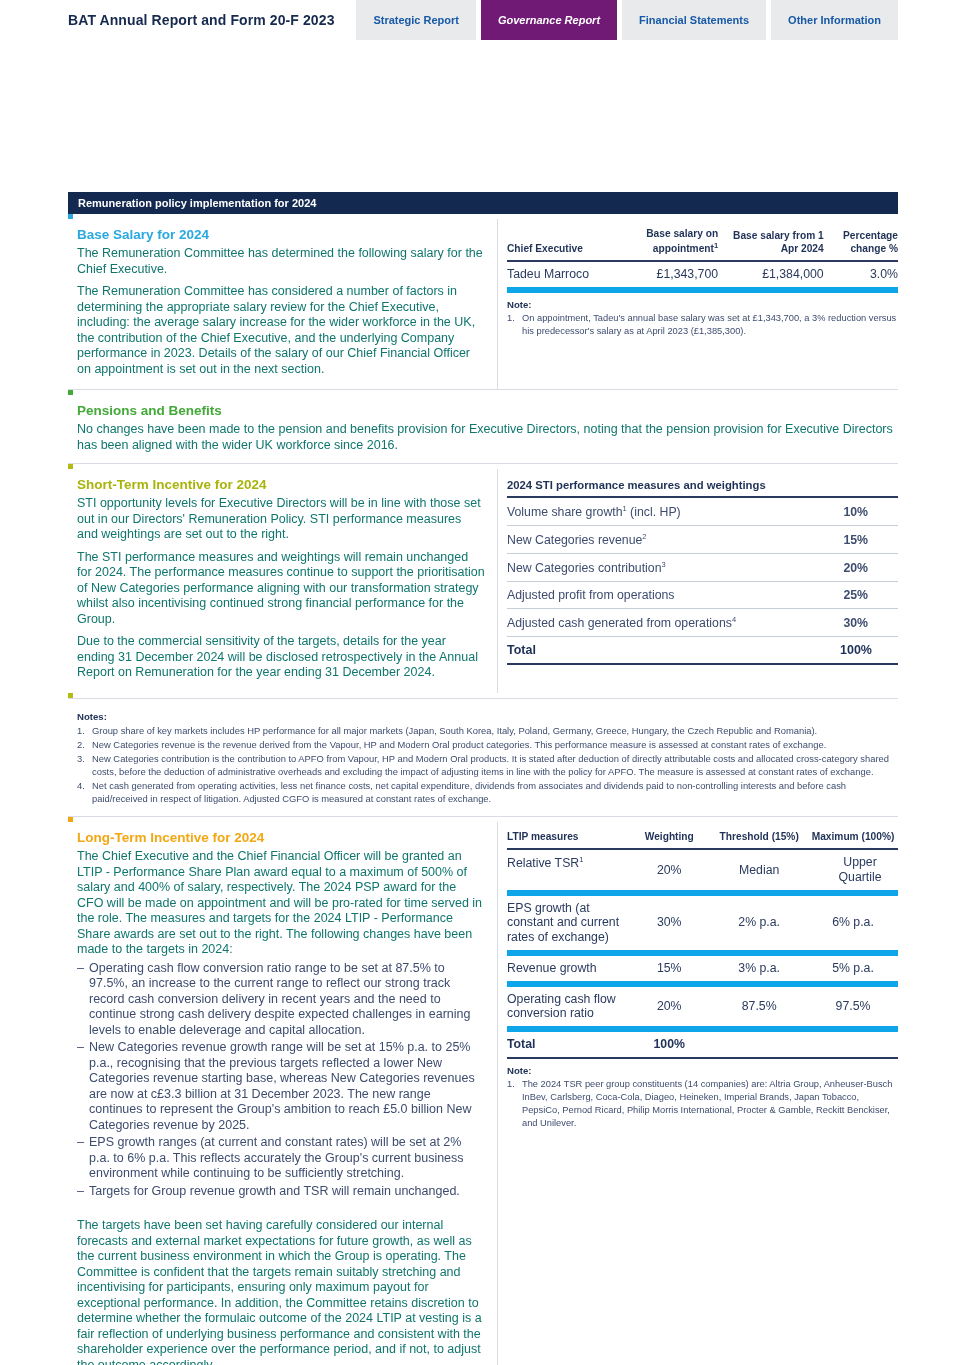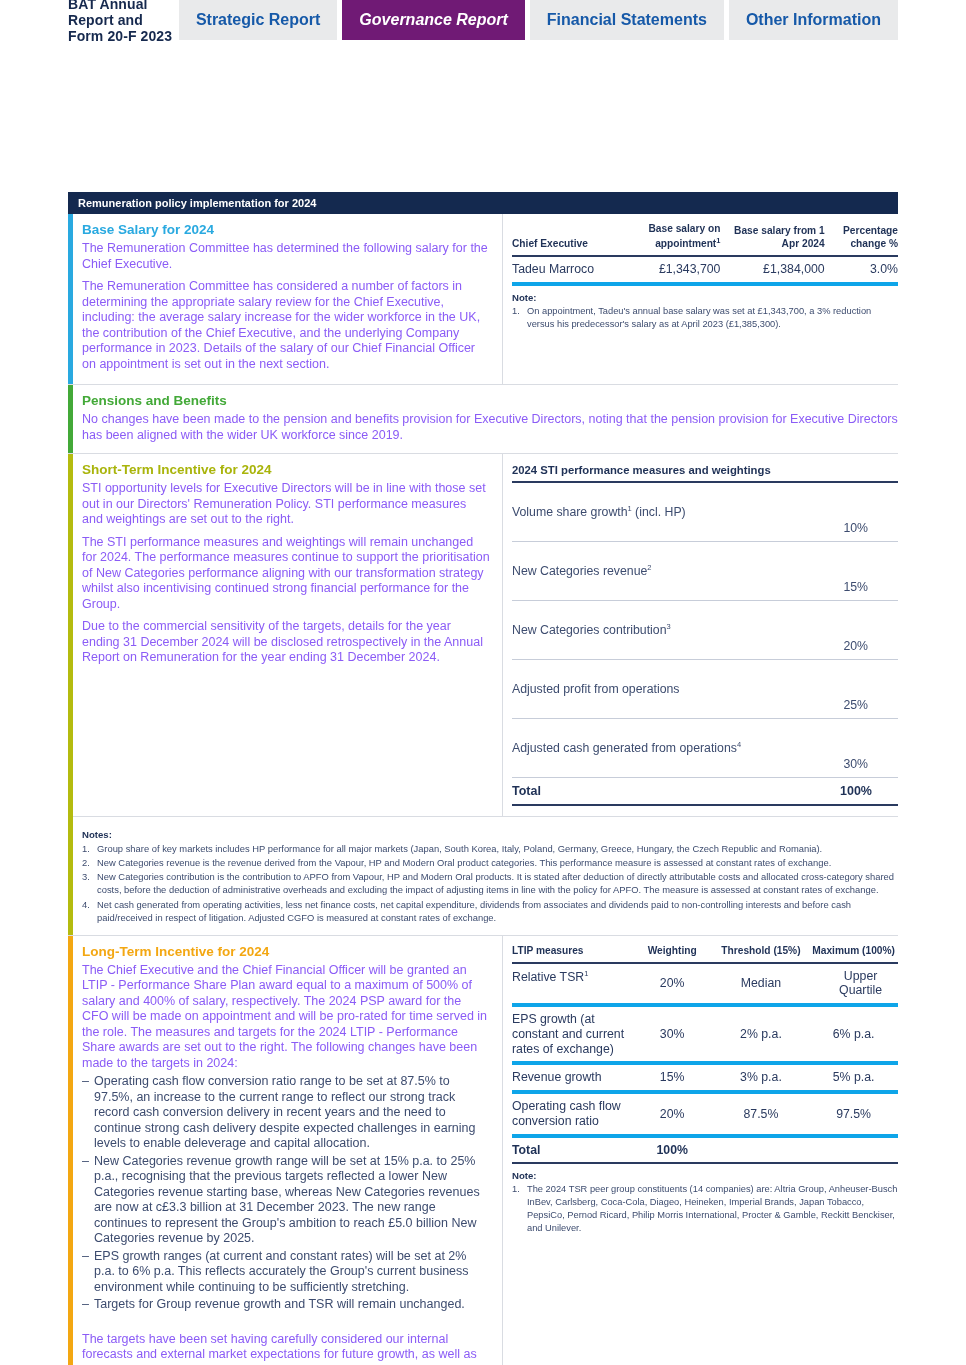--- a/index.html
+++ b/index.html
@@ -6,56 +6,56 @@
   html,body { width:966px; }
   body {
     width:966px; height:1365px; background:#ffffff; overflow:hidden;
     font-family:"Liberation Sans", sans-serif; color:#3d4c6f;
     -webkit-font-smoothing:antialiased;
   }
   
   .top { height:40px; display:flex; align-items:stretch; }
   .brand { margin-left:68px; align-self:center; font-size:14px; font-weight:700; color:#16294e; letter-spacing:.1px; }
   .tabs { margin-left:auto; margin-right:68px; display:flex; gap:5px; }
-  .tab { display:flex; align-items:center; justify-content:center; padding:0 17px; font-size:16px; font-weight:700; color:#1659a8; background:#e9eaeb; cursor:pointer; white-space:nowrap; }
+  .tab { display:flex; align-items:center; justify-content:center; padding:0 17px; font-size:11px; font-weight:700; color:#1659a8; background:#e9eaeb; cursor:pointer; white-space:nowrap; }
   .tab.active { background:#701a75; color:#ffffff;font-style:italic; }
   
   .content { margin:152px 68px 0 68px; width:830px; }
   .titlebar { background:#14294f; color:#ffffff; font-size:11px; font-weight:700; padding:5px 10px 5px 10px; }
-  .sec { display:flex; align-items:stretch; border-bottom:1px solid #d9dce2; }
+  .sec { display:flex; align-items:stretch; border-bottom:1px solid #d9dce2;flex-direction:column; }
   .bar { width:5px; flex:0 0 5px; }
   .bar.cyan  { background:#29a9e0; }
   .bar.green { background:#43a938; }
   .bar.lime  { background:#b4bb0f; }
   .bar.amber { background:#f3a712; }
   .sec-body { flex:1; display:flex; }
   .sec-left { width:430px; flex:0 0 430px; padding:6px 12px 12px 9px; border-right:1px solid #d9dce2; }
   .sec-right { flex:1; padding:6px 0 10px 9px; }
   .sec-full { flex:1; padding:6px 0 10px 9px; }
   h3 { font-size:13.5px; font-weight:700; margin:2px 0 4px 0; }
   h3.cyan  { color:#29a9e0; }
   h3.green { color:#43a938; }
   h3.lime  { color:#a9b40b; }
   h3.amber { color:#f3a712; }
-  .para { font-size:12.5px; line-height:1.24; margin-bottom:7px; color:#8b5cf6; }
+  .para { font-size:12.5px; line-height:1.24; margin-bottom:7px; color:#0f766e; }
   .para:last-child { margin-bottom:0; }
   
   .bullet { font-size:12.5px; line-height:1.24; display:flex; margin-bottom:2px; }
   .bullet::before { content:"–"; flex:0 0 12px; color:#3d4c6f; }
   .bullet span { flex:1; }
   
   table { border-collapse:collapse; width:100%; color:#2a3a5f; }
   th { font-size:10.2px; font-weight:700; color:#1f3156; border-bottom:2px solid #2a3a5f; padding:3px 0 4px 0; vertical-align:bottom; line-height:1.25; }
-  td { font-size:12.3px; padding:5px 0; border-bottom:4px solid #0ea5e9; vertical-align:middle; line-height:1.2; }
+  td { font-size:12.3px; padding:5px 0; border-bottom:6px solid #0ea5e9; vertical-align:middle; line-height:1.2; }
   .al { text-align:left; } .ar { text-align:right; } .ac { text-align:center; }
   sup { font-size:7.5px; }
   
   .t-title { font-size:11.3px; font-weight:700; color:#1f3156; padding:4px 0 5px 0; border-bottom:2px solid #2a3a5f; }
   .m-row { display:flex; align-items:center; justify-content:space-between; font-size:12.3px; padding:6px 2px 6px 0; border-bottom:1px solid #c7cdd9; }
-  .m-row .w { font-weight:400; padding-right:28px;margin-top:32px; }
+  .m-row .w { font-weight:700; padding-right:28px; }
   .m-total { display:flex; justify-content:space-between; font-weight:700; font-size:12.5px; color:#1f3156; padding:6px 2px 6px 0; border-bottom:2.5px solid #2a3a5f; }
   .m-total .w { padding-right:24px; }
   
   .note-label { font-size:9.6px; font-weight:700; color:#1f3156; margin:6px 0 2px 0; }
   .note-item { display:flex; font-size:9.3px; line-height:1.4; color:#3d4c6f; counter-increment:note; margin-bottom:1px; }
   .note-item::before { content:counter(note) "."; flex:0 0 15px; }
   .note-item span { flex:1; }
   .note-list { counter-reset:note; }
   .notes-wide .note-item { font-size:9.4px; }
   
@@ -123,21 +123,21 @@
             </div>
         </div>
       </div>
     </div>
   </section>
 
   <section class="sec">
     <div class="bar green"></div>
     <div class="sec-full">
       <h3 class="green">Pensions and Benefits</h3>
-      <p class="para">No changes have been made to the pension and benefits provision for Executive Directors, noting that the pension provision for Executive Directors has been aligned with the wider UK workforce since 2019.</p>
+      <p class="para">No changes have been made to the pension and benefits provision for Executive Directors, noting that the pension provision for Executive Directors has been aligned with the wider UK workforce since 2016.</p>
     </div>
   </section>
 
   <section class="sec" style="border-bottom:none;">
     <div class="bar lime"></div>
     <div class="sec-body">
       <div class="sec-left">
         <h3 class="lime">Short-Term Incentive for 2024</h3>
         <p class="para">STI opportunity levels for Executive Directors will be in line with those set out in our Directors' Remuneration Policy. STI performance measures and weightings are set out to the right.</p>
         <p class="para">The STI performance measures and weightings will remain unchanged for 2024. The performance measures continue to support the prioritisation of New Categories performance aligning with our transformation strategy whilst also incentivising continued strong financial performance for the Group.</p>

